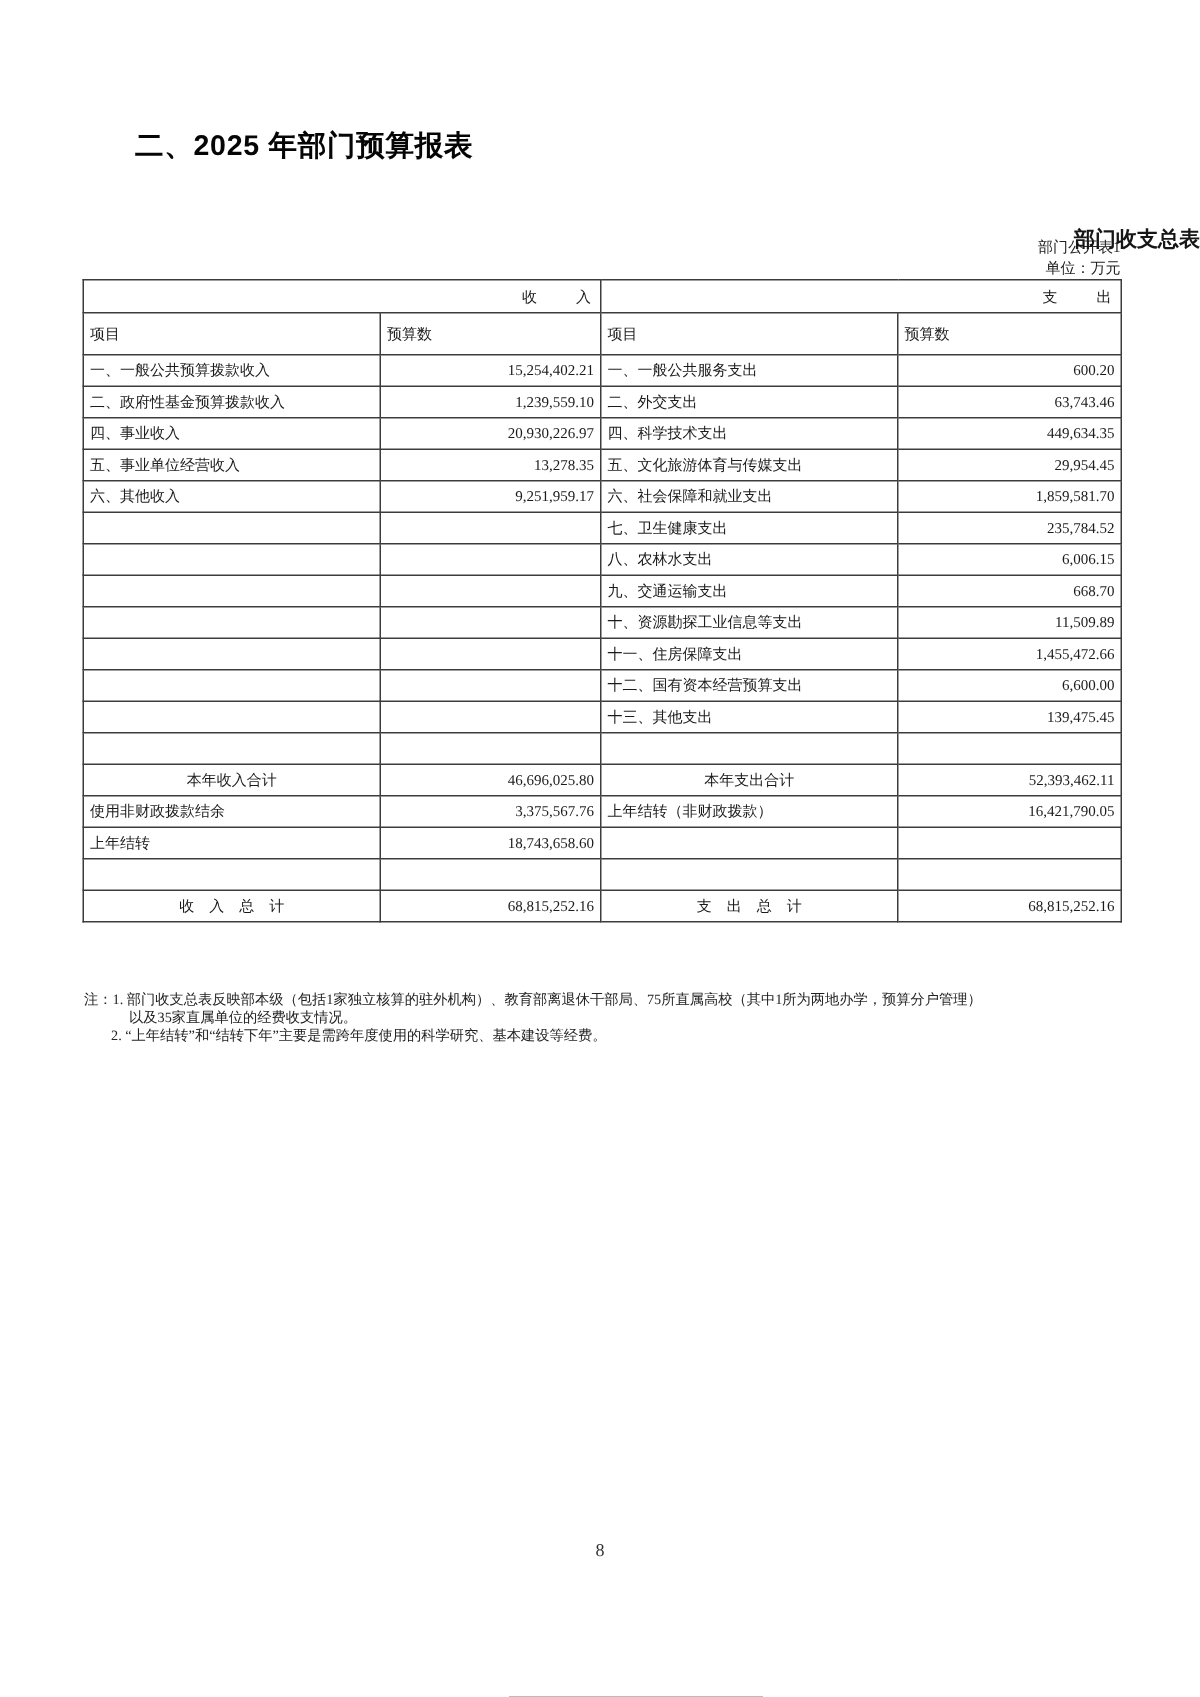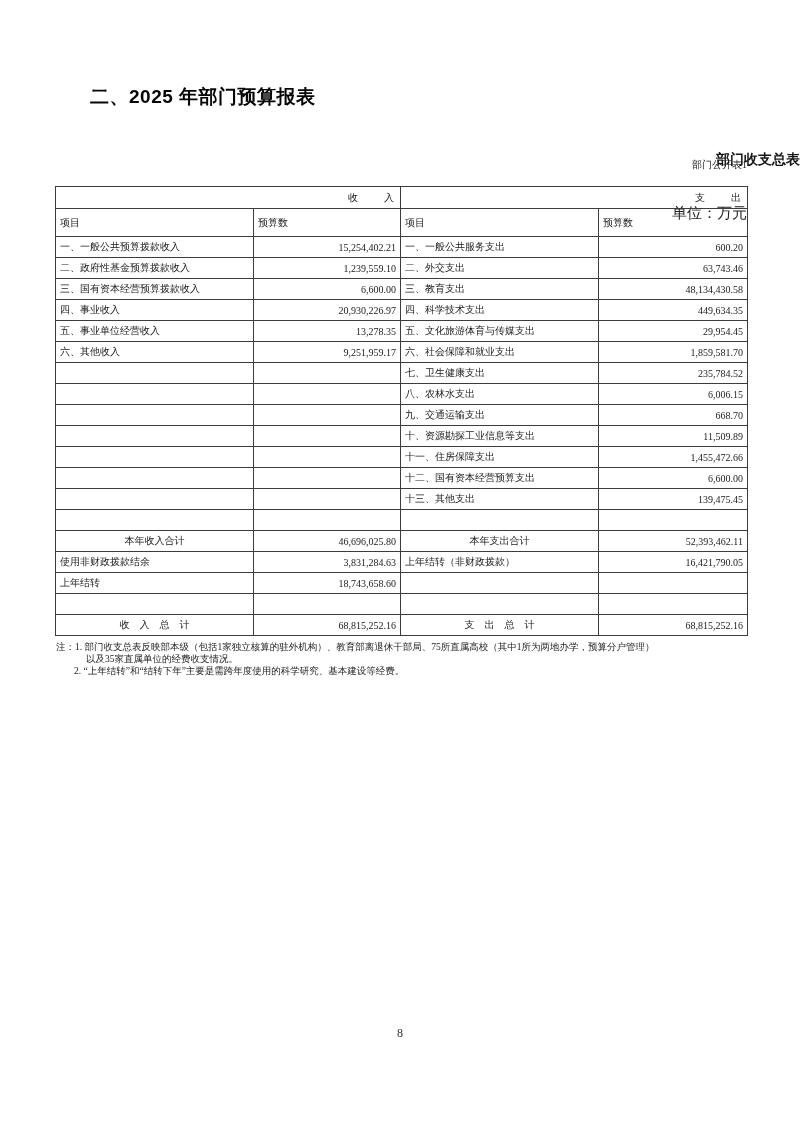--- a/index.html
+++ b/index.html
@@ -25,21 +25,21 @@
     font-size:10px; color:#222;margin-top:21px;
   }
   .table-title {
     position:absolute; left:0; top:151px; width:100%;
     text-align:right;
     font-family:"Liberation Sans", sans-serif;
     font-size:14px; font-weight:600; color:#161616;
   }
   .unit-label {
     position:absolute; right:53px; top:172px;
-    font-size:15px; color:#222;margin-top:32px;
+    font-size:10px; color:#222;
   }
   table.budget {
     position:absolute; left:55px; top:186px;
     width:692px;
     border-collapse:collapse;
     table-layout:fixed;
   }
   table.budget td {
     border:1px solid #3c3c3c;
     font-size:10px;
@@ -49,21 +49,21 @@
     padding:0 4px;
     height:21px;
     vertical-align:middle;
   }
   tr.hdr1 td { height:22px; text-align:right; letter-spacing:2px; }
   tr.hdr2 td { height:28px; text-align:left; }
   td.item  { text-align:left; }
   td.val   { text-align:right; padding-right:5px; }
   td.c     { text-align:center; }
   .notes {
-    position:absolute; left:56px; top:641px; width:692px;
+    position:absolute; left:56px; top:661px; width:692px;
     font-size:9.5px; line-height:12px; color:#222;
   }
   .notes .n-l2 { padding-left:30px; }
   .notes .n-l3 { padding-left:18px; }
   .page-number {
     position:absolute; left:0; top:1026px; width:100%;
     text-align:center; font-size:12px; color:#333;
   }
 </style>
 </head>
@@ -104,26 +104,20 @@
         <td class="item">一、一般公共服务支出</td>
         <td class="val">600.20</td>
       </tr>
       <tr>
         <td class="item">二、政府性基金预算拨款收入</td>
         <td class="val">1,239,559.10</td>
         <td class="item">二、外交支出</td>
         <td class="val">63,743.46</td>
       </tr>
       <tr>
-        <td class="item">三、国有资本经营预算拨款收入</td>
-        <td class="val">6,600.00</td>
-        <td class="item">三、教育支出</td>
-        <td class="val">48,134,430.58</td>
-      </tr>
-      <tr>
         <td class="item">四、事业收入</td>
         <td class="val">20,930,226.97</td>
         <td class="item">四、科学技术支出</td>
         <td class="val">449,634.35</td>
       </tr>
       <tr>
         <td class="item">五、事业单位经营收入</td>
         <td class="val">13,278.35</td>
         <td class="item">五、文化旅游体育与传媒支出</td>
         <td class="val">29,954.45</td>
@@ -183,21 +177,21 @@
         <td class="val"></td>
       </tr>
       <tr>
         <td class="c">本年收入合计</td>
         <td class="val">46,696,025.80</td>
         <td class="c">本年支出合计</td>
         <td class="val">52,393,462.11</td>
       </tr>
       <tr>
         <td class="item">使用非财政拨款结余</td>
-        <td class="val">3,831,284.63</td>
+        <td class="val">3,375,567.76</td>
         <td class="item">上年结转（非财政拨款）</td>
         <td class="val">16,421,790.05</td>
       </tr>
       <tr>
         <td class="item">上年结转</td>
         <td class="val">18,743,658.60</td>
         <td class="item"></td>
         <td class="val"></td>
       </tr>
       <tr>

